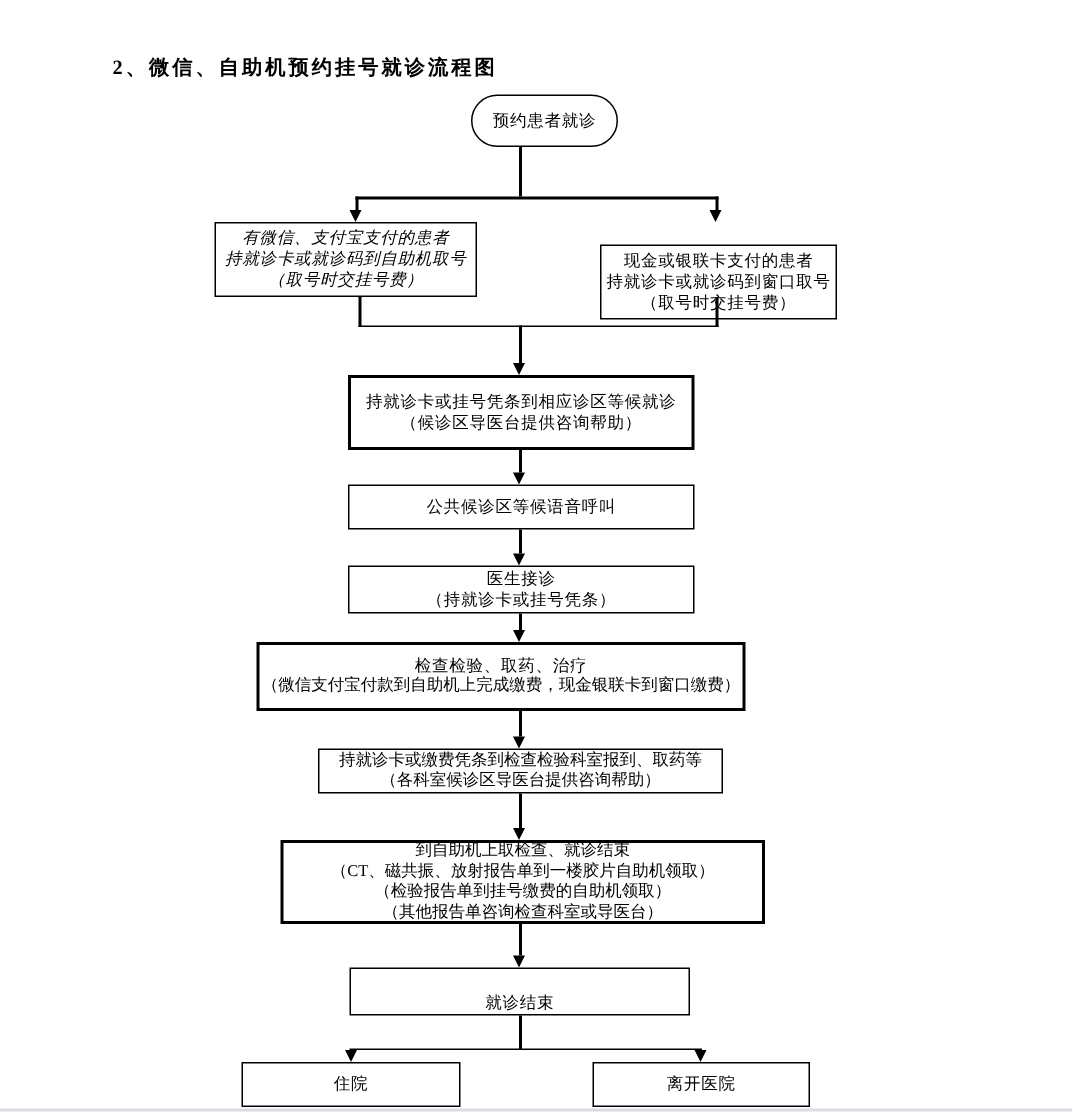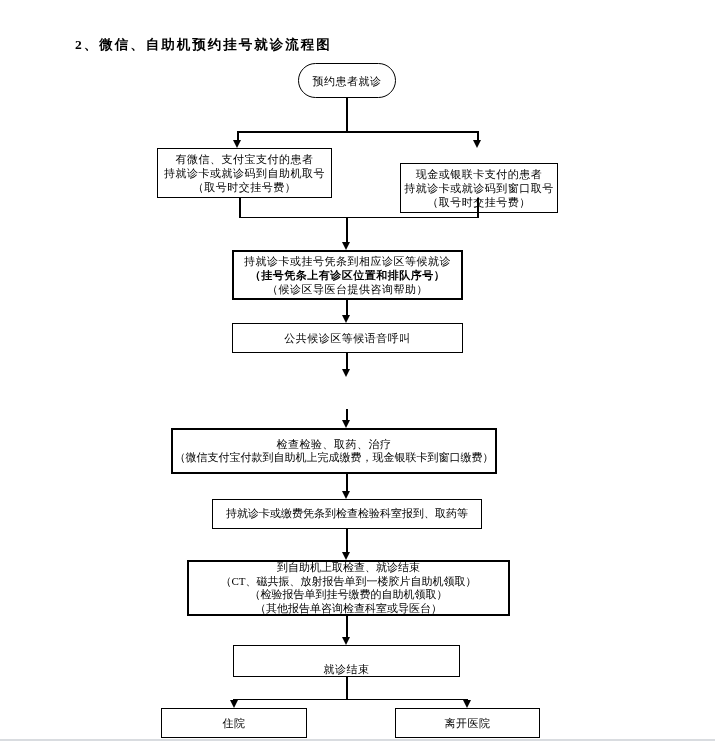--- a/index.html
+++ b/index.html
@@ -55,78 +55,82 @@
     background:#d9dce0;
   }
 </style>
 </head>
 <body>
 
 <div id="page">
 
   <div class="title">2、微信、自助机预约挂号就诊流程图</div>
 
-  <div class="box stadium" style="left:298px;top:63px;width:98px;height:35px;">
+  <div class="box stadium" style="left:314px;top:63px;width:98px;height:35px;">
     <span>预约患者就诊</span>
   </div>
 
   <div class="vline" style="left:346px;top:98px;height:33px;"></div>
   <div class="hline" style="left:237px;top:131px;width:242px;"></div>
   <div class="vline" style="left:237px;top:131px;height:9px;"></div>
   <div class="vline" style="left:477px;top:131px;height:9px;"></div>
   <div class="arrow-down" style="left:233px;top:140px;"></div>
   <div class="arrow-down" style="left:473px;top:140px;"></div>
 
-  <div class="box" style="left:157px;top:148px;width:175px;height:50px;">
+  <div class="box" style="left:143px;top:148px;width:175px;height:50px;font-style:italic;">
     <span>有微信、支付宝支付的患者</span>
     <span>持就诊卡或就诊码到自助机取号</span>
     <span>（取号时交挂号费）</span>
   </div>
   <div class="box" style="left:400px;top:148px;width:158px;height:50px;margin-top:15px;">
     <span>现金或银联卡支付的患者</span>
     <span>持就诊卡或就诊码到窗口取号</span>
     <span>（取号时交挂号费）</span>
   </div>
 
   <div class="vline" style="left:239px;top:198px;height:20px;"></div>
   <div class="vline" style="left:477px;top:198px;height:20px;"></div>
   <div class="hline" style="left:239px;top:216.5px;width:239.5px;"></div>
   <div class="vline" style="left:346px;top:217px;height:25px;"></div>
   <div class="arrow-down" style="left:342px;top:242px;"></div>
 
   <div class="box thick" style="left:232px;top:250px;width:231px;height:50px;">
     <span>持就诊卡或挂号凭条到相应诊区等候就诊</span>
-    <span class="bold-line">（挂号凭条上有诊区位置和排队序号）</span>
     <span>（候诊区导医台提供咨询帮助）</span>
   </div>
 
   <div class="vline" style="left:346px;top:300px;height:15px;"></div>
   <div class="arrow-down" style="left:342px;top:315px;"></div>
 
   <div class="box" style="left:232px;top:323px;width:231px;height:30px;">
     <span>公共候诊区等候语音呼叫</span>
   </div>
 
   <div class="vline" style="left:346px;top:353px;height:16px;"></div>
   <div class="arrow-down" style="left:342px;top:369px;"></div>
 
+  <div class="box" style="left:232px;top:377px;width:231px;height:32px;">
+    <span>医生接诊</span>
+    <span>（持就诊卡或挂号凭条）</span>
+  </div>
 
   <div class="vline" style="left:346px;top:409px;height:11px;"></div>
   <div class="arrow-down" style="left:342px;top:420px;"></div>
 
   <div class="box thick" style="left:171px;top:428px;width:326px;height:46px;">
     <span>检查检验、取药、治疗</span>
     <span class="tight">（微信支付宝付款到自助机上完成缴费，现金银联卡到窗口缴费）</span>
   </div>
 
   <div class="vline" style="left:346px;top:474px;height:17px;"></div>
   <div class="arrow-down" style="left:342px;top:491px;"></div>
 
   <div class="box" style="left:212px;top:499px;width:270px;height:30px;">
     <span class="tight">持就诊卡或缴费凭条到检查检验科室报到、取药等</span>
+    <span class="tight">（各科室候诊区导医台提供咨询帮助）</span>
   </div>
 
   <div class="vline" style="left:346px;top:529px;height:23px;"></div>
   <div class="arrow-down" style="left:342px;top:552px;"></div>
 
   <div class="box thick" style="left:187px;top:560px;width:323px;height:56px;">
     <span class="tight">到自助机上取检查、就诊结束</span>
     <span class="tight">（CT、磁共振、放射报告单到一楼胶片自助机领取）</span>
     <span class="tight">（检验报告单到挂号缴费的自助机领取）</span>
     <span class="tight">（其他报告单咨询检查科室或导医台）</span>

